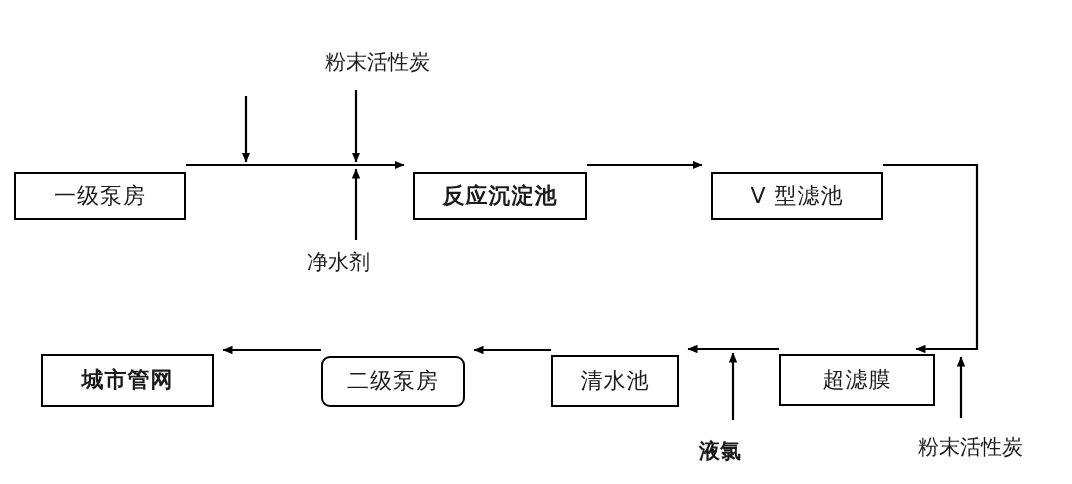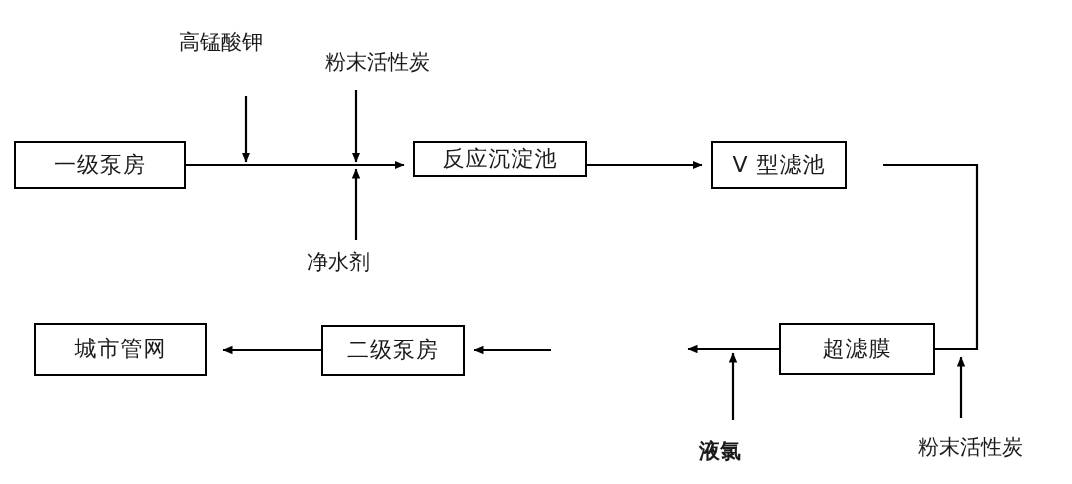--- a/index.html
+++ b/index.html
@@ -27,20 +27,21 @@
   }
   .node-box {
     position: absolute;
     box-sizing: border-box;
     border: 2px solid #000000;
     background: #ffffff;
     display: flex;
     align-items: center;
     justify-content: center;
     z-index: 5;
+    margin-top: 31px;
   }
   .node-label {
     font-size: 22px;
     color: #1a1a1a;
     line-height: 1.1;
     white-space: nowrap;
     letter-spacing: 1px;
   }
   .free-label {
     position: absolute;
@@ -96,43 +97,45 @@
       <line x1="733" y1="420" x2="733" y2="353" marker-end="url(#arrow-u)"></line>
 
       <line x1="961" y1="418" x2="961" y2="357" marker-end="url(#arrow-u)"></line>
     </g>
   </svg>
 
   <div class="node-box" style="left:14px; top:141px; width:172px; height:48px;">
     <span class="node-label">一级泵房</span>
   </div>
 
-  <div class="node-box" style="left:413px; top:141px; width:174px; height:36px;">
+  <div class="node-box" style="left:413px; top:141px; width:174px; height:48px;font-weight:bold;">
     <span class="node-label">反应沉淀池</span>
   </div>
 
-  <div class="node-box" style="left:711px; top:141px; width:136px; height:48px;">
+  <div class="node-box" style="left:711px; top:141px; width:172px; height:48px;">
     <span class="node-label">V 型滤池</span>
   </div>
 
   <div class="node-box" style="left:779px; top:323px; width:156px; height:52px;">
     <span class="node-label">超滤膜</span>
   </div>
 
+  <div class="node-box" style="left:551px; top:324px; width:128px; height:52px;">
+    <span class="node-label">清水池</span>
+  </div>
 
-  <div class="node-box" style="left:321px; top:325px; width:144px; height:51px;">
+  <div class="node-box" style="left:321px; top:325px; width:144px; height:51px;border-radius:9px;">
     <span class="node-label">二级泵房</span>
   </div>
 
-  <div class="node-box" style="left:34px; top:323px; width:173px; height:53px;">
+  <div class="node-box" style="left:41px; top:323px; width:173px; height:53px;font-weight:bold;">
     <span class="node-label">城市管网</span>
   </div>
 
   <div class="free-label" style="left:163px; top:28px; width:116px;">
-    <div>高锰酸钾</div>
   </div>
 
   <div class="free-label" style="left:325px; top:48px;">粉末活性炭</div>
 
   <div class="free-label" style="left:307px; top:248px;text-align:center;">净水剂</div>
 
   <div class="free-label" style="left:699px; top:437px;font-weight:bold;">液氯</div>
 
   <div class="free-label" style="left:918px; top:433px;">粉末活性炭</div>
 

